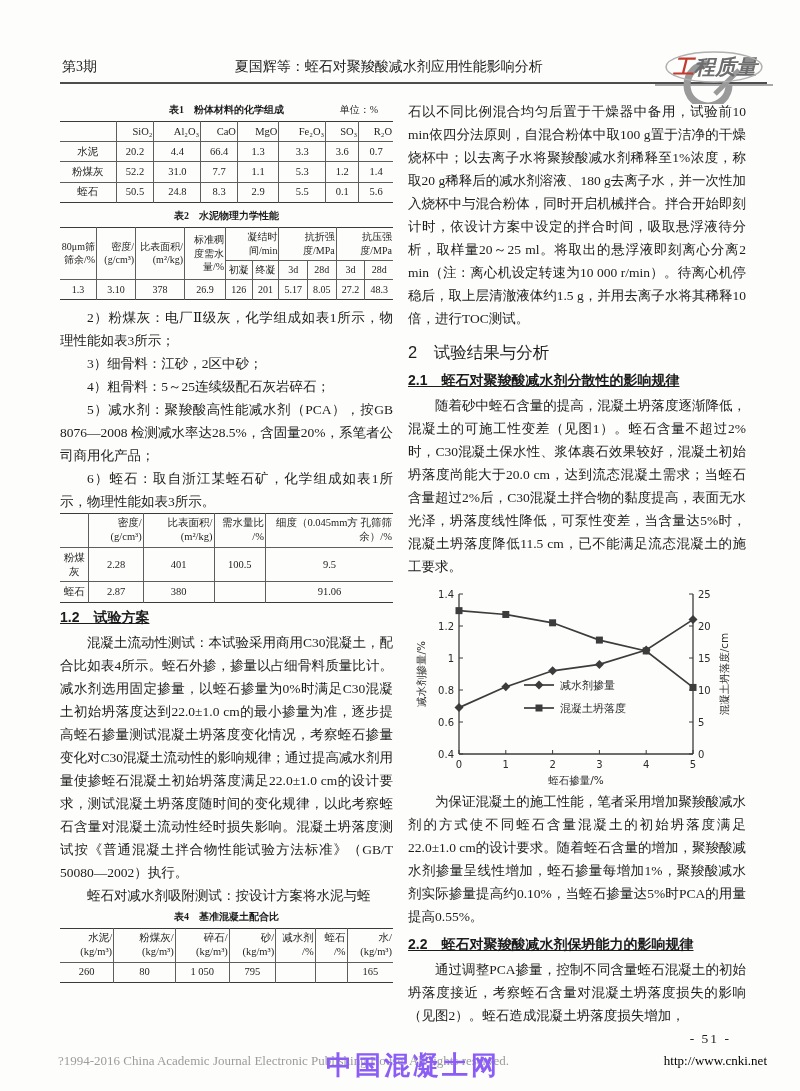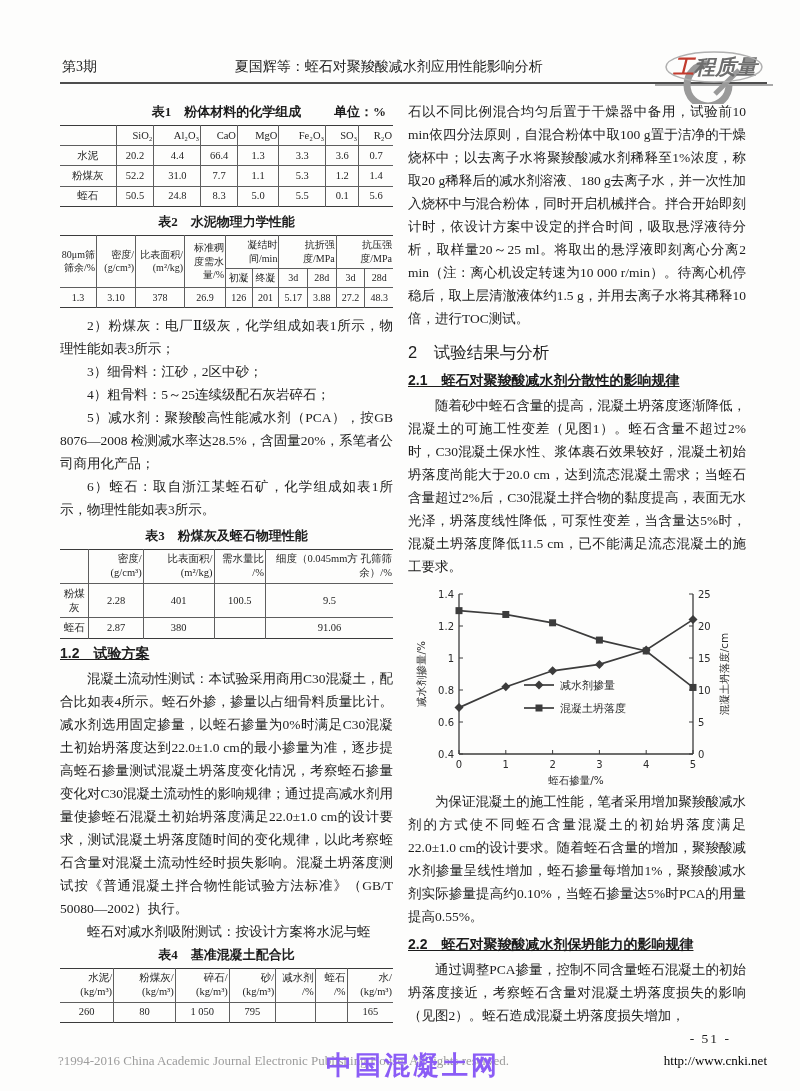--- a/index.html
+++ b/index.html
@@ -10,22 +10,22 @@
   .hdr{position:relative;height:34px;border-bottom:2px solid #4d4d4d;}
   .hdr .issue{position:absolute;left:2px;bottom:6px;font-size:14px;}
   .hdr .htitle{position:absolute;left:50%;transform:translateX(-58%);bottom:6px;font-size:14px;white-space:nowrap;}
   .logo{position:absolute;right:-6px;bottom:-22px;width:118px;height:56px;z-index:3;}
   
   .cols{display:flex;gap:15px;margin-top:16px;}
   .col-l{width:333px;flex:none;}
   .col-r{width:338px;flex:none;}
   p{margin:0;font-size:13.5px;line-height:23px;text-align:justify;text-indent:2em;}
   p.noindent{text-indent:0;}
-  .cap{position:relative;text-align:center;font-weight:bold;font-size:13px;margin:3px 0 4px;}
-  .cap .unit{position:absolute;right:7px;font-weight:bold;}
+  .cap{position:relative;text-align:center;font-weight:bold;font-size:10px;margin:3px 0 4px;}
+  .cap .unit{position:absolute;right:15px;font-weight:normal;}
   table{width:100%;border-collapse:collapse;font-size:10.5px;text-align:center;
         border-top:1.6px solid #3b3b3b;border-bottom:1.6px solid #3b3b3b;margin-bottom:6px;}
   th,td{border:1px solid #5e5e5e;font-weight:normal;padding:2.5px 1px;line-height:1.35;}
   table tr:first-child th{border-top:none;text-align:right;} table tr:last-child td{border-bottom:none;}
   th:first-child,td:first-child{border-left:none;} th:last-child,td:last-child{border-right:none;}
   .h1x{font-size:16.5px;font-weight:normal;margin:12px 0 8px;font-family:"Liberation Sans","DejaVu Sans",sans-serif;}
   .h2x{font-size:14px;font-weight:bold;margin:6px 0 4px;font-family:"Liberation Sans","DejaVu Sans",sans-serif;text-decoration:underline;}
   .fig{margin:6px 0 2px;}
   .figcap{text-align:center;font-weight:bold;font-size:12.5px;margin:2px 0 8px;}
   svg.chart{display:block;margin:0 auto;}
@@ -97,21 +97,21 @@
                 <td>1.1</td>
                 <td>5.3</td>
                 <td>1.2</td>
                 <td>1.4</td>
               </tr>
               <tr>
                 <td>蛭石</td>
                 <td>50.5</td>
                 <td>24.8</td>
                 <td>8.3</td>
-                <td>5.0</td>
+                <td>2.9</td>
                 <td>5.5</td>
                 <td>0.1</td>
                 <td>5.6</td>
               </tr>
             </tbody>
         </table>
 
         <div class="cap">
           <span>表2　水泥物理力学性能</span>
         </div>
@@ -137,36 +137,33 @@
           </thead>
           <tbody>
               <tr>
                 <td>1.3</td>
                 <td>3.10</td>
                 <td>378</td>
                 <td>26.9</td>
                 <td>126</td>
                 <td>201</td>
                 <td>5.17</td>
-                <td>3.88</td>
+                <td>8.05</td>
                 <td>27.2</td>
                 <td>48.3</td>
               </tr>
             </tbody>
         </table>
 
         <p>2）粉煤灰：电厂Ⅱ级灰，化学组成如表1所示，物理性能如表3所示；</p>
         <p>3）细骨料：江砂，2区中砂；</p>
         <p>4）粗骨料：5～25连续级配石灰岩碎石；</p>
         <p>5）减水剂：聚羧酸高性能减水剂（PCA），按GB 8076—2008 检测减水率达28.5%，含固量20%，系笔者公司商用化产品；</p>
         <p>6）蛭石：取自浙江某蛭石矿，化学组成如表1所示，物理性能如表3所示。</p>
 
-        <div class="cap" style="margin-top:6px;">
-          <span>表3　粉煤灰及蛭石物理性能</span>
-        </div>
         <table>
           <thead>
               <tr>
                 <th></th>
                 <th>密度/ (g/cm³)</th>
                 <th>比表面积/ (m²/kg)</th>
                 <th>需水量比 /%</th>
                 <th>细度（0.045mm方 孔筛筛余）/%</th>
               </tr>
             </thead>

